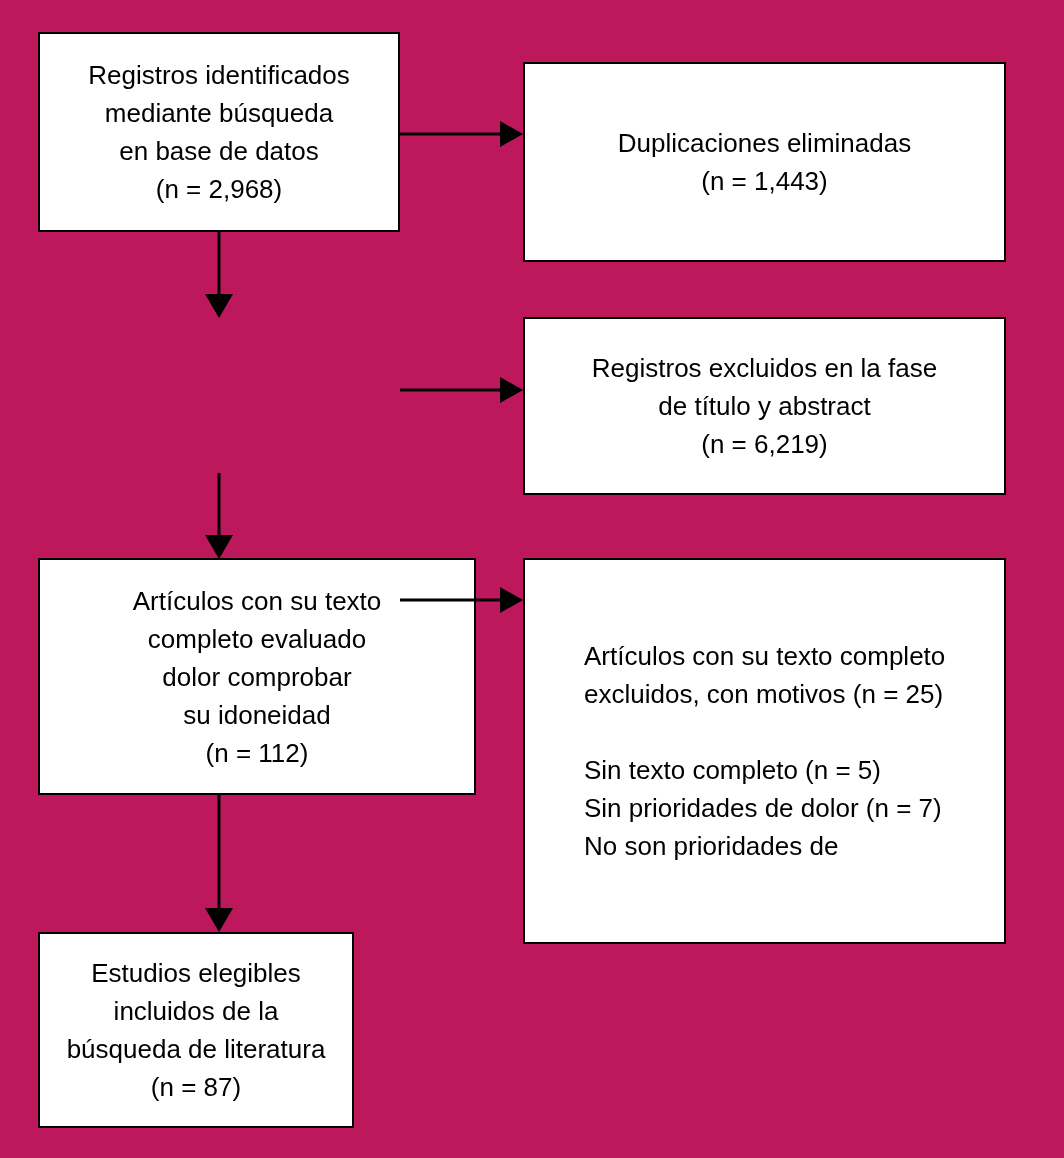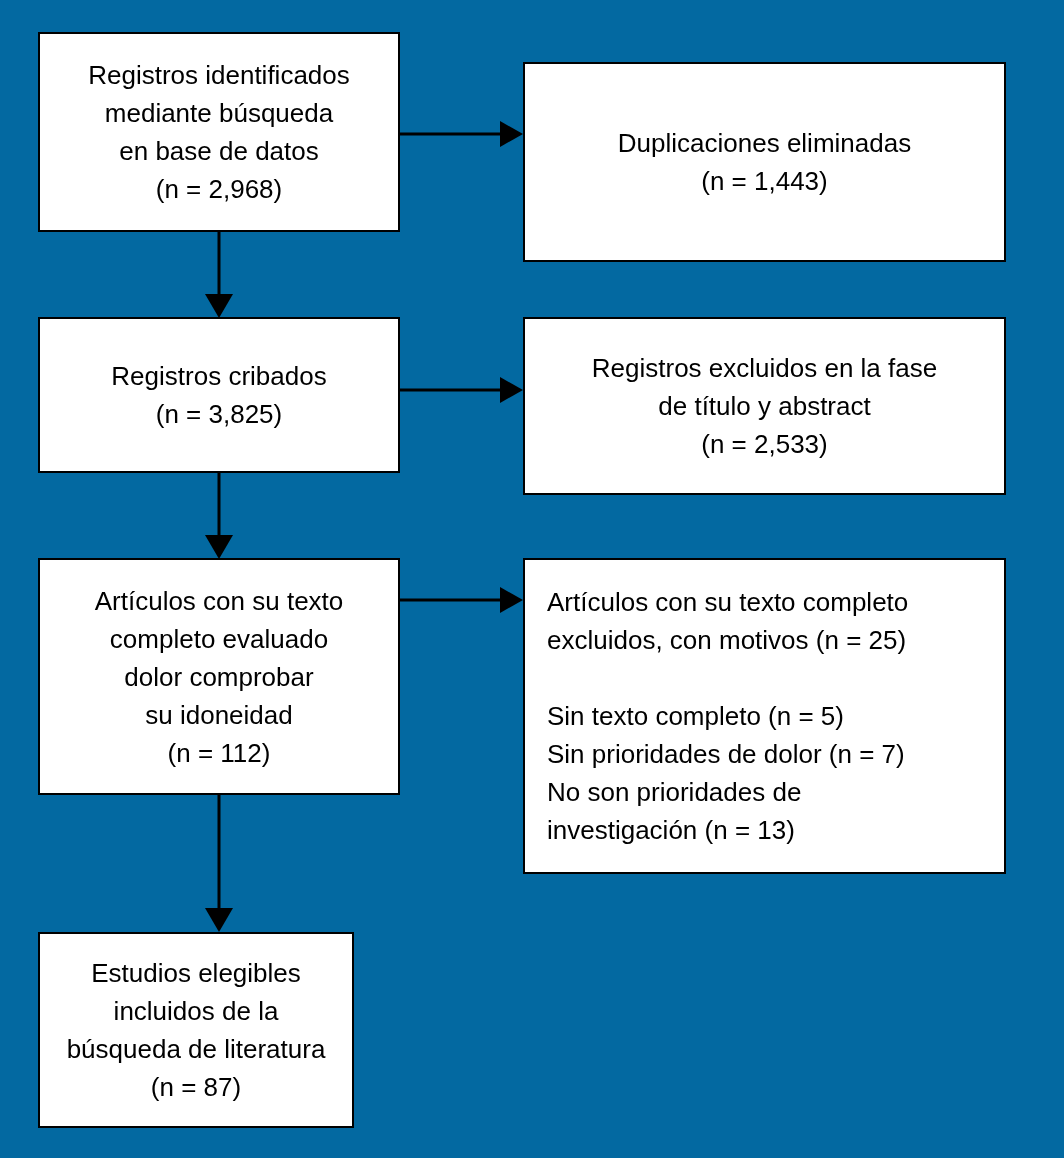--- a/index.html
+++ b/index.html
@@ -9,21 +9,21 @@
     background: #ffffff;
   }
   body {
     font-family: "Liberation Sans", sans-serif;
     color: #000000;
   }
   #diagram {
     position: relative;
     width: 1064px;
     height: 1158px;
-    background: #0369a1;
+    background: #be185d;
     overflow: hidden;
   }
   .node {
     position: absolute;
     box-sizing: border-box;
     border: 2px solid #000000;
     background: #ffffff;
     display: flex;
     flex-direction: column;
     justify-content: center;
@@ -60,24 +60,24 @@
   #node-duplicates {
     left: 523px; top: 32px;  width: 483px; height: 200px; margin-top: 30px;
   }
   #node-screened {
     left: 38px;  top: 317px; width: 362px; height: 156px;
   }
   #node-excluded-title {
     left: 523px; top: 317px; width: 483px; height: 178px;
   }
   #node-fulltext {
-    left: 38px;  top: 558px; width: 362px; height: 237px;
+    left: 38px;  top: 558px; width: 438px; height: 237px;
   }
   #node-fulltext-excluded {
-    left: 523px; top: 558px; width: 483px; height: 316px;
+    left: 523px; top: 558px; width: 483px; height: 386px; padding-left: 37px;
   }
   #node-included {
     left: 38px;  top: 932px; width: 316px; height: 196px;
   }
 
   
   .connector {
     position: absolute;
   }
   .connector .shaft-h {
@@ -155,32 +155,26 @@
       </div>
   </div>
 
   <div class="node center" id="node-duplicates">
     <div class="inner">
         <span class="line-text">Duplicaciones eliminadas</span>
         <span class="line-text">(n = 1,443)</span>
       </div>
   </div>
 
-  <div class="node center" id="node-screened">
-    <div class="inner">
-        <span class="line-text">Registros cribados</span>
-        <span class="line-text">(n = 3,825)</span>
-      </div>
-  </div>
 
   <div class="node center" id="node-excluded-title">
     <div class="inner">
         <span class="line-text">Registros excluidos en la fase</span>
         <span class="line-text">de título y abstract</span>
-        <span class="line-text">(n = 2,533)</span>
+        <span class="line-text">(n = 6,219)</span>
       </div>
   </div>
 
   <div class="node center" id="node-fulltext">
     <div class="inner">
         <span class="line-text">Artículos con su texto</span>
         <span class="line-text">completo evaluado</span>
         <span class="line-text">dolor comprobar</span>
         <span class="line-text">su idoneidad</span>
         <span class="line-text">(n = 112)</span>
@@ -188,21 +182,20 @@
   </div>
 
   <div class="node left" id="node-fulltext-excluded">
     <div class="inner">
         <span class="line-text">Artículos con su texto completo</span>
         <span class="line-text">excluidos, con motivos (n = 25)</span>
         <span class="line-text blank">&nbsp;</span>
         <span class="line-text">Sin texto completo (n = 5)</span>
         <span class="line-text">Sin prioridades de dolor (n = 7)</span>
         <span class="line-text">No son prioridades de</span>
-        <span class="line-text">investigación (n = 13)</span>
       </div>
   </div>
 
   <div class="node center" id="node-included">
     <div class="inner">
         <span class="line-text">Estudios elegibles</span>
         <span class="line-text">incluidos de la</span>
         <span class="line-text">búsqueda de literatura</span>
         <span class="line-text">(n = 87)</span>
       </div>

